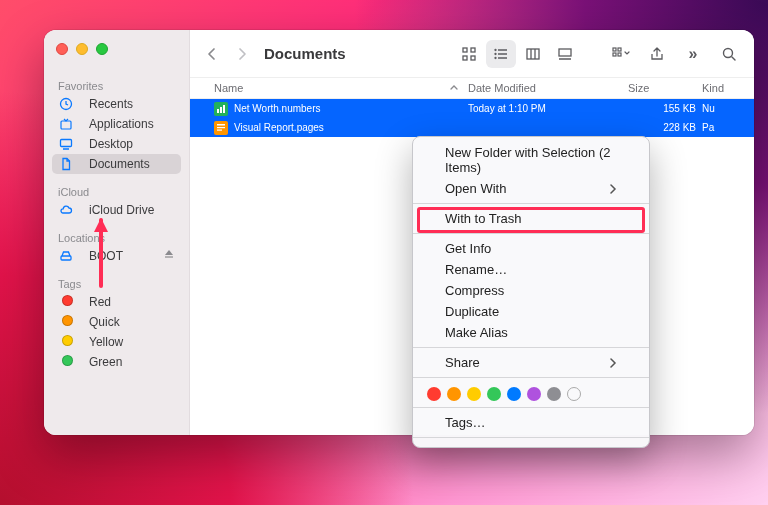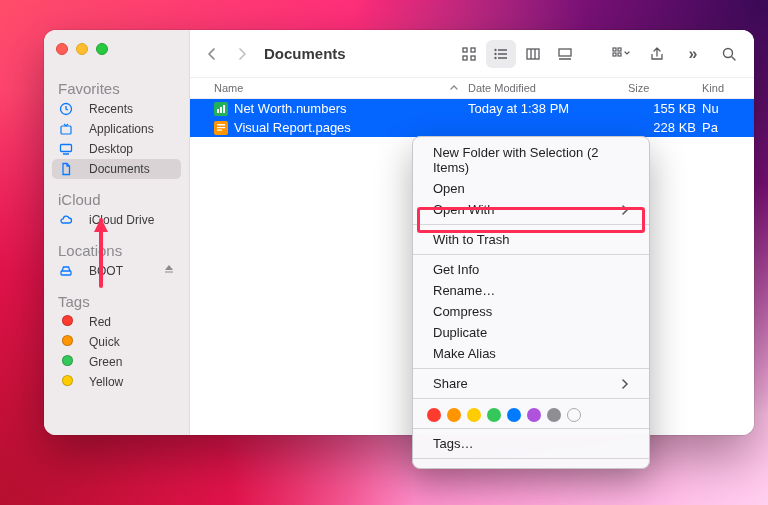--- a/index.html
+++ b/index.html
@@ -20,21 +20,21 @@
   
   .sidebar {
     width: 146px; background: #efeaec; border-right: 1px solid #e2dcdf;
     padding: 46px 8px 8px 8px; font-size: 12px; color: #555; position: relative;
   }
   .traffic { position: absolute; top: 13px; left: 12px; display: flex; gap: 8px; }
   .tl { width: 12px; height: 12px; border-radius: 50%; }
   .tl.red { background:#ff5f57; border:1px solid #e04640;}
   .tl.yel { background:#febc2e; border:1px solid #deaa1f;}
   .tl.grn { background:#28c840; border:1px solid #1fa532;}
-  .section-label { color:#8a8a8e; font-weight:500; font-size:15px; padding:4px 6px 2px; }
+  .section-label { color:#8a8a8e; font-weight:500; font-size:11px; padding:4px 6px 2px; }
   .side-item {
     display:flex; align-items:flex-start; gap:14px; padding:3px 7px; border-radius:5px;
     color:#3b3b3d;
   }
   .side-item .icon-slot{ width:16px; text-align:center; color:#0a79ff; }
   .side-item.selected { background:#d9d3d6; }
   .side-item.tag .icon-slot{ color:inherit; }
   .tag-dot{ width:11px; height:11px; border-radius:50%; border:1px solid rgba(0,0,0,.2); display:inline-block;}
   
   .main { flex:1; display:flex; flex-direction:column; background:#fff; }
@@ -51,40 +51,40 @@
   
   .list-header{
     display:grid; grid-template-columns: 1fr 160px 74px 40px;
     font-size:11px; color:#6d6d72; padding:4px 12px 4px 24px;
     border-bottom:1px solid #eee; align-items:center;
   }
   .list-header .sort{display:flex; align-items:center; gap:11px;}
   .list-body{ flex:1; position:relative; overflow:hidden; }
   .row{
     display:grid; grid-template-columns: 1fr 160px 74px 40px;
-    font-size:13px; height:19px; align-items:center;
+    font-size:10px; height:19px; align-items:center;
     padding:0 12px 0 24px;
   }
   .row.selected{ background:#0565ff; color:#fff; }
   .stripes::after{
     content:""; position:absolute; left:0; right:0; top:38px; bottom:0;
     background: repeating-linear-gradient(#fff 0 19px, #f2f2f5 19px 38px);
     z-index:-1;
   }
   .cell-name{display:flex; align-items:center; gap:6px; white-space:nowrap;}
   .cell-size{ text-align:right; padding-right:6px;}
   .file-ico{ width:14px; height:14px; display:inline-flex; align-items:center; justify-content:center;}
   
   .context-menu{
     position:absolute; top:136px; left:412px; width:238px;
     background:rgba(249,249,251,.98); border:1px solid #c7c7cb; border-radius:8px;
     box-shadow: 0 14px 36px rgba(0,0,0,.3);
     font-size:13px; color:#222; padding:5px 0;
   }
-  .cm-item{ padding:3px 20px; display:flex; align-items:center; justify-content:space-between;}
+  .cm-item{ padding:3px 32px; display:flex; align-items:center; justify-content:space-between;}
   .cm-sep{ height:1px; background:#d6d6d9; margin:4px 0;}
   .cm-item .chev{ color:#555;}
   .cm-colors{ display:flex; gap:6px; padding:5px 14px 2px;}
   .cm-colors .dot{width:14px; height:14px; border-radius:50%;}
   .cm-colors .empty{width:14px;height:14px;border-radius:50%;border:1.5px solid #aaa;}
   .context-menu .highlight-ring{
     position:absolute; top:70px; left:4px; right:4px; height:26px;
     border:3px solid #ff2d55; border-radius:3px; pointer-events:none;
   }
   
@@ -181,26 +181,26 @@
         <div class="section-label">Tags</div>
         <div class="side-item tag">
           <span class="icon-slot"><span class="tag-dot" style="background: rgb(255, 59, 48);"></span></span>
           <span>Red</span>
         </div>
         <div class="side-item tag">
           <span class="icon-slot"><span class="tag-dot" style="background: rgb(255, 149, 0);"></span></span>
           <span>Quick</span>
         </div>
         <div class="side-item tag">
+          <span class="icon-slot"><span class="tag-dot" style="background: rgb(255, 204, 0);"></span></span>
+          <span>Yellow</span>
+        </div>
+        <div class="side-item tag">
           <span class="icon-slot"><span class="tag-dot" style="background: rgb(52, 199, 89);"></span></span>
           <span>Green</span>
-        </div>
-        <div class="side-item tag">
-          <span class="icon-slot"><span class="tag-dot" style="background: rgb(255, 204, 0);"></span></span>
-          <span>Yellow</span>
         </div>
         <div style="height: 8px;"></div>
       </div>
   </div>
 
   <div class="main">
     <div class="toolbar">
       <div class="navbtn">
         <svg width="10" height="14" viewBox="0 0 10 14">
             <path d="M7 2 L2 7 L7 12" fill="none" stroke="currentColor" stroke-width="1.7" stroke-linecap="round" stroke-linejoin="round"></path>
@@ -289,21 +289,21 @@
             <span class="file-ico">
               <svg width="14" height="14" viewBox="0 0 14 14">
                 <rect width="14" height="14" rx="2" fill="#23b15a"></rect>
                 <rect x="3" y="7" width="2" height="4" fill="#fff"></rect>
                 <rect x="6" y="5" width="2" height="6" fill="#fff"></rect>
                 <rect x="9" y="3" width="2" height="8" fill="#fff"></rect>
               </svg>
             </span>
             <span>Net Worth.numbers</span>
           </div>
-          <div>Today at 1:38 PM</div>
+          <div>Today at 1:10 PM</div>
           <div class="cell-size">155 KB</div>
           <div>Nu</div>
         </div>
         <div class="row selected">
           <div class="cell-name">
             <span class="file-ico">
               <svg width="14" height="14" viewBox="0 0 14 14">
                 <rect width="14" height="14" rx="2" fill="#ff9500"></rect>
                 <rect x="3" y="3" width="8" height="1.5" fill="#fff"></rect>
                 <rect x="3" y="6" width="8" height="1.2" fill="#fff"></rect>
@@ -319,23 +319,20 @@
       </div>
   </div>
 </div>
 
 <div class="context-menu" id="context-menu">
   <div class="highlight-ring"></div>
 <div class="cm-item">
       <span>New Folder with Selection (2 Items)</span>
     </div>
     <div class="cm-item">
-      <span>Open</span>
-    </div>
-    <div class="cm-item">
       <span>Open With</span>
       <span class="chev">
         <svg width="7" height="10" viewBox="0 0 7 10">
           <path d="M1 1l4 4-4 4" fill="none" stroke="currentColor" stroke-width="1.5" stroke-linecap="round"></path>
         </svg>
       </span>
     </div>
     <div class="cm-sep"></div>
     <div class="cm-item">
       <span>With to Trash</span>

